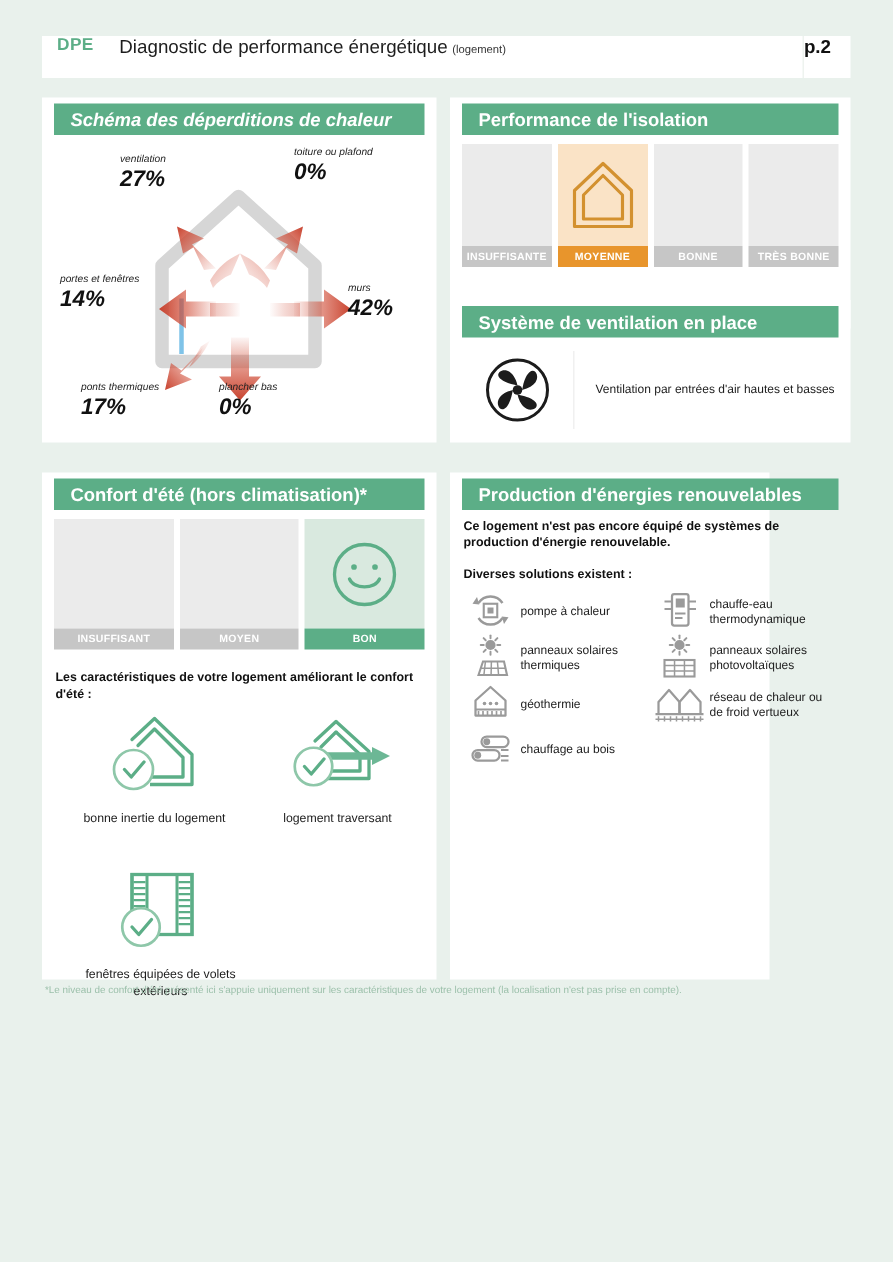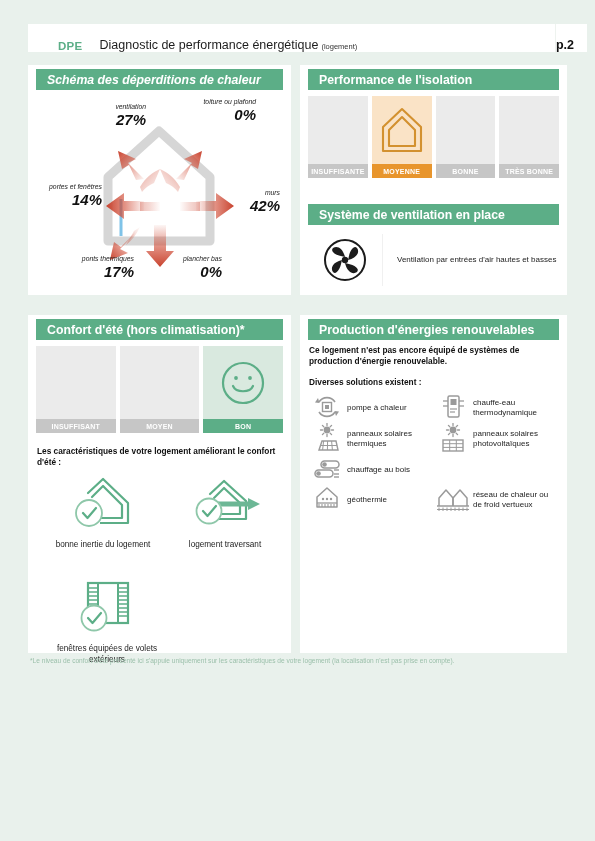--- a/index.html
+++ b/index.html
@@ -8,21 +8,21 @@
     background:#e9f1ec;
     font-family:"Liberation Sans", sans-serif;
     color:#1a1a1a;
     overflow:hidden;
   }
   .page{position:relative;width:595px;height:841px;}
 
   
   .header{
     position:absolute;left:28px;top:24px;width:539px;height:28px;
-    background:#ffffff;display:flex;align-items:flex-end;padding-left:20px;
+    background:#ffffff;display:flex;align-items:flex-start;
   }
   .hdr-dpe{
     color:#5cae87;font-weight:bold;font-size:11.5px;letter-spacing:.3px;
     margin-left:10px;
   }
   .hdr-title{
     margin-left:17px;font-size:12.5px;color:#1d1d1d;
   }
   .hdr-sub{font-size:7.5px;color:#333;margin-left:3px;}
   .hdr-spacer{flex:1;}
@@ -38,27 +38,27 @@
   .bar span{margin-left:11px;}
 
   #p-losses{left:28px;top:65px;width:263px;height:230px;font-style:italic;}
   #p-losses .bar{position:absolute;left:8px;top:4px;width:247px;height:21px;font-size:12.3px;}
   #p-insul{left:300px;top:65px;width:267px;height:154px;}
   #p-insul .bar{position:absolute;left:8px;top:4px;width:251px;height:21px;font-size:12.3px;}
   #p-vent{left:300px;top:200px;width:267px;height:95px;}
   #p-vent .bar{position:absolute;left:8px;top:4px;width:251px;height:21px;font-size:12.3px;}
   #p-comfort{left:28px;top:315px;width:263px;height:338px;}
   #p-comfort .bar{position:absolute;left:8px;top:4px;width:247px;height:21px;font-size:12.3px;}
-  #p-renew{left:300px;top:315px;width:267px;height:338px;}
+  #p-renew{left:300px;top:315px;width:213px;height:338px;}
   #p-renew .bar{position:absolute;left:8px;top:4px;width:251px;height:21px;font-size:12.3px;}
 
   
   .lossdiag{position:absolute;left:8px;top:30px;width:247px;height:196px;}
   .lossdiag svg{display:block;}
-  .loss-lbl{position:absolute;text-align:right;line-height:1.12;}
+  .loss-lbl{position:absolute;text-align:left;line-height:1.12;}
   .loss-lbl .nm{font-size:6.8px;color:#222;}
   .loss-lbl .pc{font-size:15px;font-weight:bold;color:#111;margin-top:1px;}
 
   
   .scale{position:absolute;display:flex;gap:4px;}
   .cell{flex:1;display:flex;flex-direction:column;}
   .cell .box{flex:1;background:#ebebeb;display:flex;align-items:center;justify-content:center;}
   .cell .lab{
     height:14px;background:#c6c6c6;color:#ffffff;font-size:7px;font-weight:bold;
     display:flex;align-items:center;justify-content:center;letter-spacing:.2px;
@@ -440,38 +440,20 @@
               </g>
             </svg>
           </div>
           <div class="rnw-lbl">panneaux solaires photovoltaïques</div>
         </div>
       </div>
 
       <div class="rnw-row">
         <div class="rnw-cell">
           <div class="rnw-ico">
-            <svg width="30" height="24" viewBox="0 0 30 24">
-              <rect x="9" y="4" width="18" height="7" rx="3.5" fill="none" stroke="#9a9a9a" stroke-width="1.5"></rect>
-              <rect x="3" y="13" width="18" height="7" rx="3.5" fill="none" stroke="#9a9a9a" stroke-width="1.5"></rect>
-              <circle cx="12.5" cy="7.5" r="2.3" fill="#9a9a9a"></circle>
-              <circle cx="6.5" cy="16.5" r="2.3" fill="#9a9a9a"></circle>
-              <line x1="22" y1="13" x2="27" y2="13" stroke="#9a9a9a" stroke-width="1.4"></line>
-              <line x1="22" y1="17" x2="27" y2="17" stroke="#9a9a9a" stroke-width="1.4"></line>
-              <line x1="22" y1="20" x2="27" y2="20" stroke="#9a9a9a" stroke-width="1.4"></line>
-            </svg>
-          </div>
-          <div class="rnw-lbl">chauffage au bois</div>
-        </div>
-        <div class="rnw-cell"></div>
-      </div>
-
-      <div class="rnw-row">
-        <div class="rnw-cell">
-          <div class="rnw-ico">
             <svg width="28" height="28" viewBox="0 0 28 28">
               <path d="M14 3 L24 12 L24 22 L4 22 L4 12 Z" fill="none" stroke="#9a9a9a" stroke-width="1.5" stroke-linejoin="round"></path>
               <line x1="4" y1="18" x2="24" y2="18" stroke="#9a9a9a" stroke-width="1.3"></line>
               <g stroke="#9a9a9a" stroke-width="1.1">
                 <line x1="6" y1="19" x2="6" y2="22"></line>
                   <line x1="9" y1="19" x2="9" y2="22"></line>
                 <line x1="12" y1="19" x2="12" y2="22"></line>
                   <line x1="15" y1="19" x2="15" y2="22"></line>
                 <line x1="18" y1="19" x2="18" y2="22"></line>
                   <line x1="21" y1="19" x2="21" y2="22"></line>
@@ -499,18 +481,36 @@
                 <line x1="27" y1="22.5" x2="27" y2="26"></line>
                   <line x1="31" y1="22.5" x2="31" y2="26"></line>
                 <line x1="1" y1="24.5" x2="33" y2="24.5"></line>
               </g>
             </svg>
           </div>
           <div class="rnw-lbl">réseau de chaleur ou de froid vertueux</div>
         </div>
       </div>
 
+      <div class="rnw-row">
+        <div class="rnw-cell">
+          <div class="rnw-ico">
+            <svg width="30" height="24" viewBox="0 0 30 24">
+              <rect x="9" y="4" width="18" height="7" rx="3.5" fill="none" stroke="#9a9a9a" stroke-width="1.5"></rect>
+              <rect x="3" y="13" width="18" height="7" rx="3.5" fill="none" stroke="#9a9a9a" stroke-width="1.5"></rect>
+              <circle cx="12.5" cy="7.5" r="2.3" fill="#9a9a9a"></circle>
+              <circle cx="6.5" cy="16.5" r="2.3" fill="#9a9a9a"></circle>
+              <line x1="22" y1="13" x2="27" y2="13" stroke="#9a9a9a" stroke-width="1.4"></line>
+              <line x1="22" y1="17" x2="27" y2="17" stroke="#9a9a9a" stroke-width="1.4"></line>
+              <line x1="22" y1="20" x2="27" y2="20" stroke="#9a9a9a" stroke-width="1.4"></line>
+            </svg>
+          </div>
+          <div class="rnw-lbl">chauffage au bois</div>
+        </div>
+        <div class="rnw-cell"></div>
+      </div>
+
     </div>
   </div>
 
   <div class="footnote">*Le niveau de confort d'été présenté ici s'appuie uniquement sur les caractéristiques de votre logement (la localisation n'est pas prise en compte).</div>
 
 </div>
 
 </body></html>

